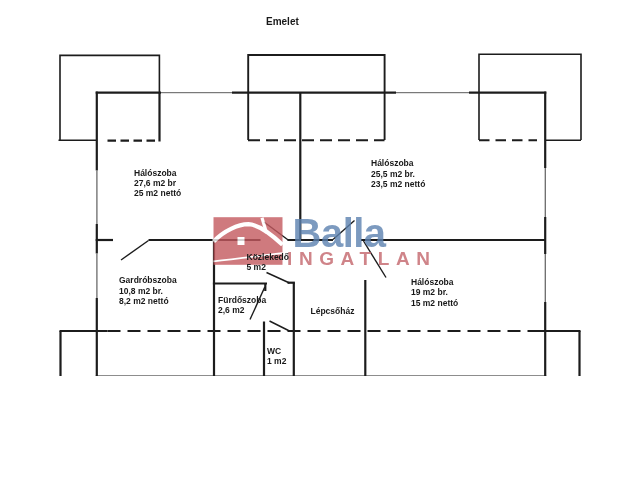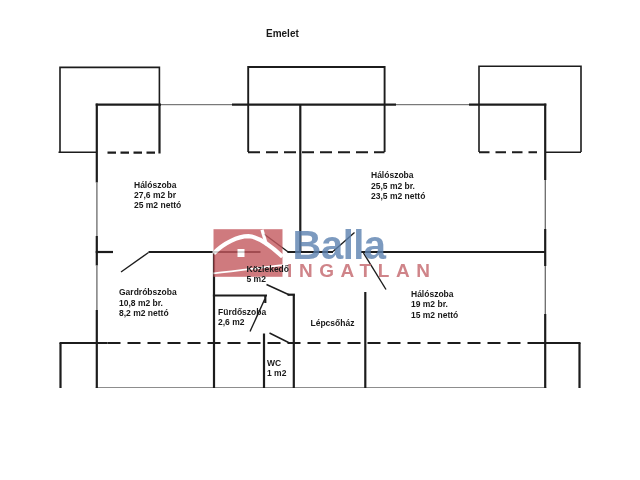--- a/index.html
+++ b/index.html
@@ -1,16 +1,16 @@
 <!DOCTYPE html>
 <html><head>
 <meta charset="utf-8">
 <style>
   html,body{margin:0;padding:0;background:#fff;}
-  .page{width:640px;height:376px;position:relative;font-family:"Liberation Sans",sans-serif;margin-top:12px;}
+  .page{width:640px;height:376px;position:relative;font-family:"Liberation Sans",sans-serif;}
   text{font-family:"Liberation Sans",sans-serif;font-weight:bold;}
   .lbl,.ttl{fill:#191919;}
   .lbl{font-size:8.5px;}
 </style>
 </head>
 <body>
 <div class="page">
 <svg width="640" height="480" viewBox="0 0 640 480">
 <rect x="0" y="0" width="640" height="480" fill="#ffffff"></rect>
 

